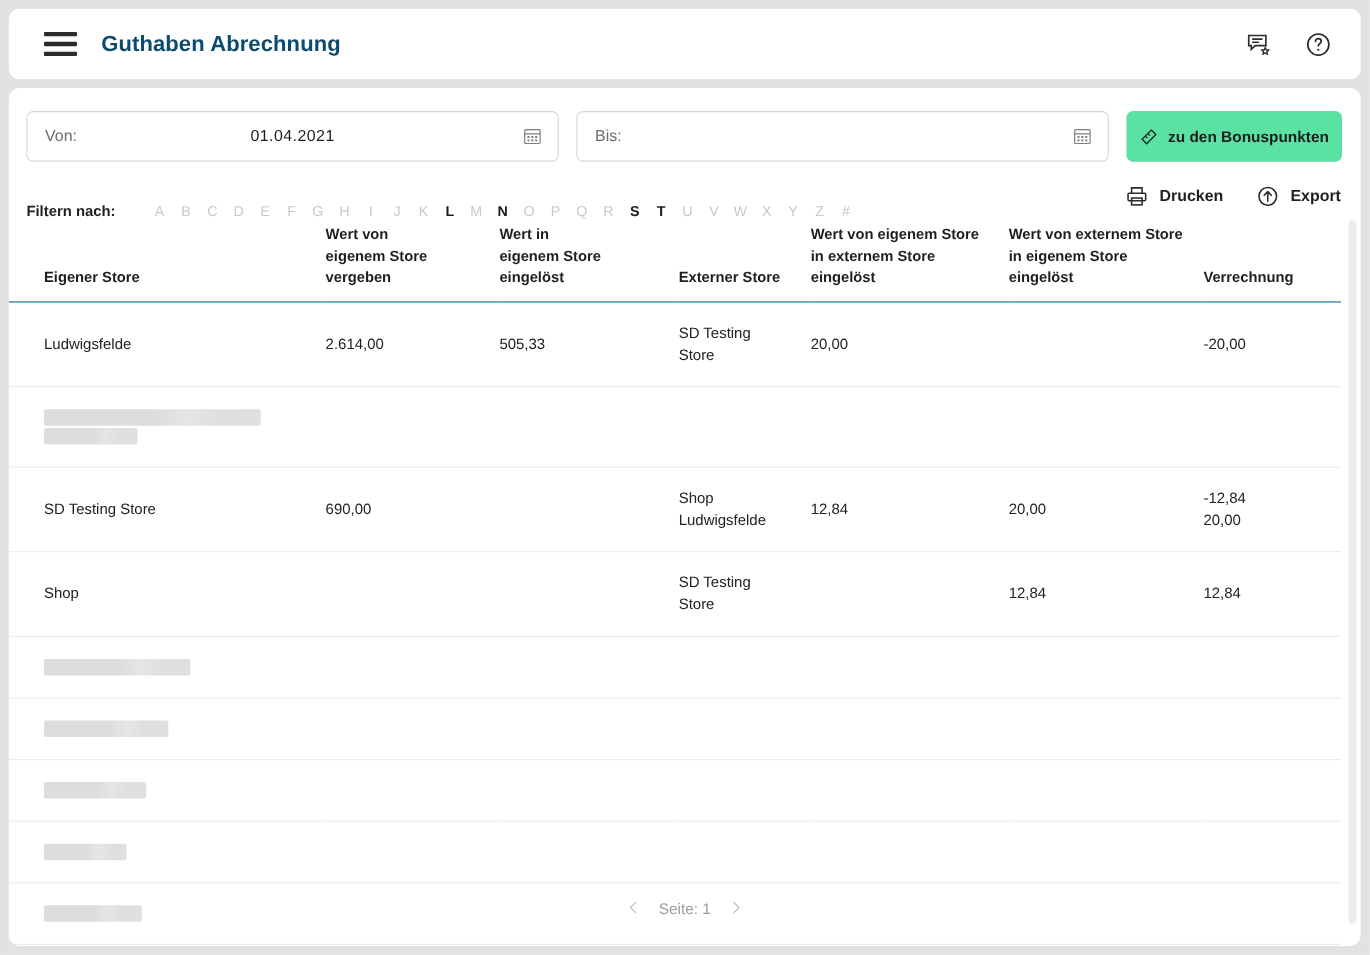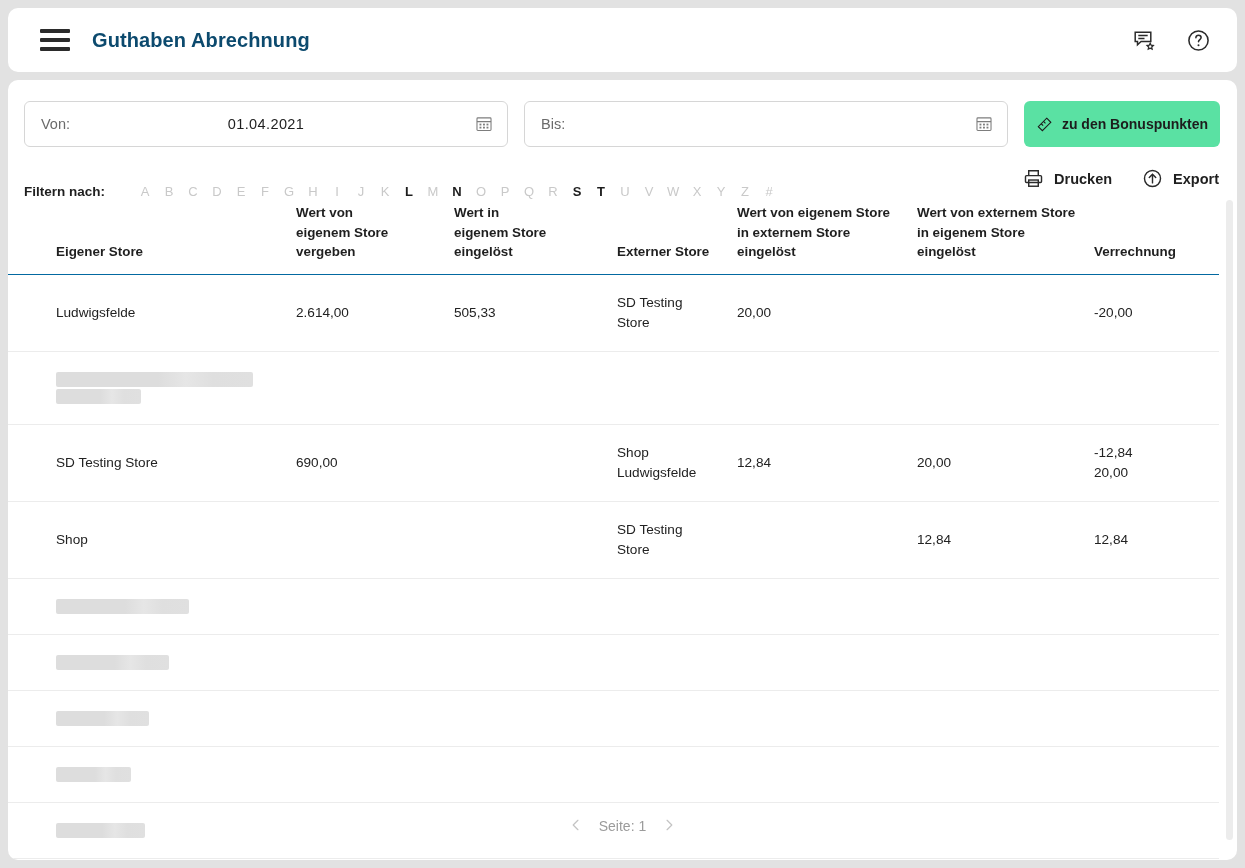--- a/index.html
+++ b/index.html
@@ -76,21 +76,21 @@
   .toolbtn .tl { font-size: 14.5px; font-weight: bold; color: #1f1f1f; }
 
   
   .tablewrap { position: relative; padding: 0 18px 0 0; }
   table.grid { width: 100%; border-collapse: collapse; table-layout: fixed; }
   table.grid th {
     text-align: left; vertical-align: bottom;
     font-size: 13.4px; font-weight: bold; color: #1f1f1f; line-height: 19.5px;
     padding: 0 10px 12px 0; border-bottom: 1px solid #0369a1;
   }
-  table.grid th:first-child, table.grid td:first-child { padding-left: 48px; }
+  table.grid th:first-child, table.grid td:first-child { padding-left: 32px; }
   table.grid td {
     font-size: 13.6px; color: #222; line-height: 20px;
     padding: 18px 10px 18px 0; border-bottom: 1px solid #ececec;
     vertical-align: middle;
   }
   .th-pad { height: 70px; }
   tr.skeleton td { padding-top: 18px; padding-bottom: 18px; }
 
   .sk {
     display: block; height: 15px; border-radius: 2px; margin: 2px 0;

